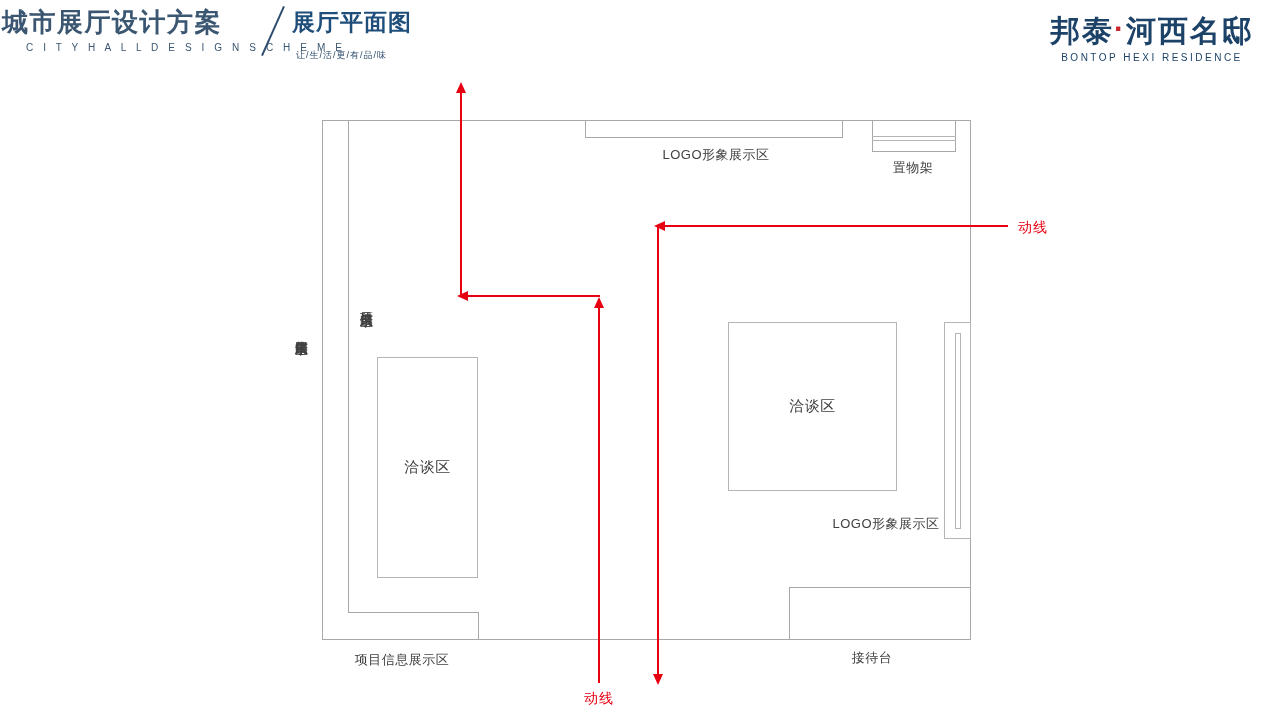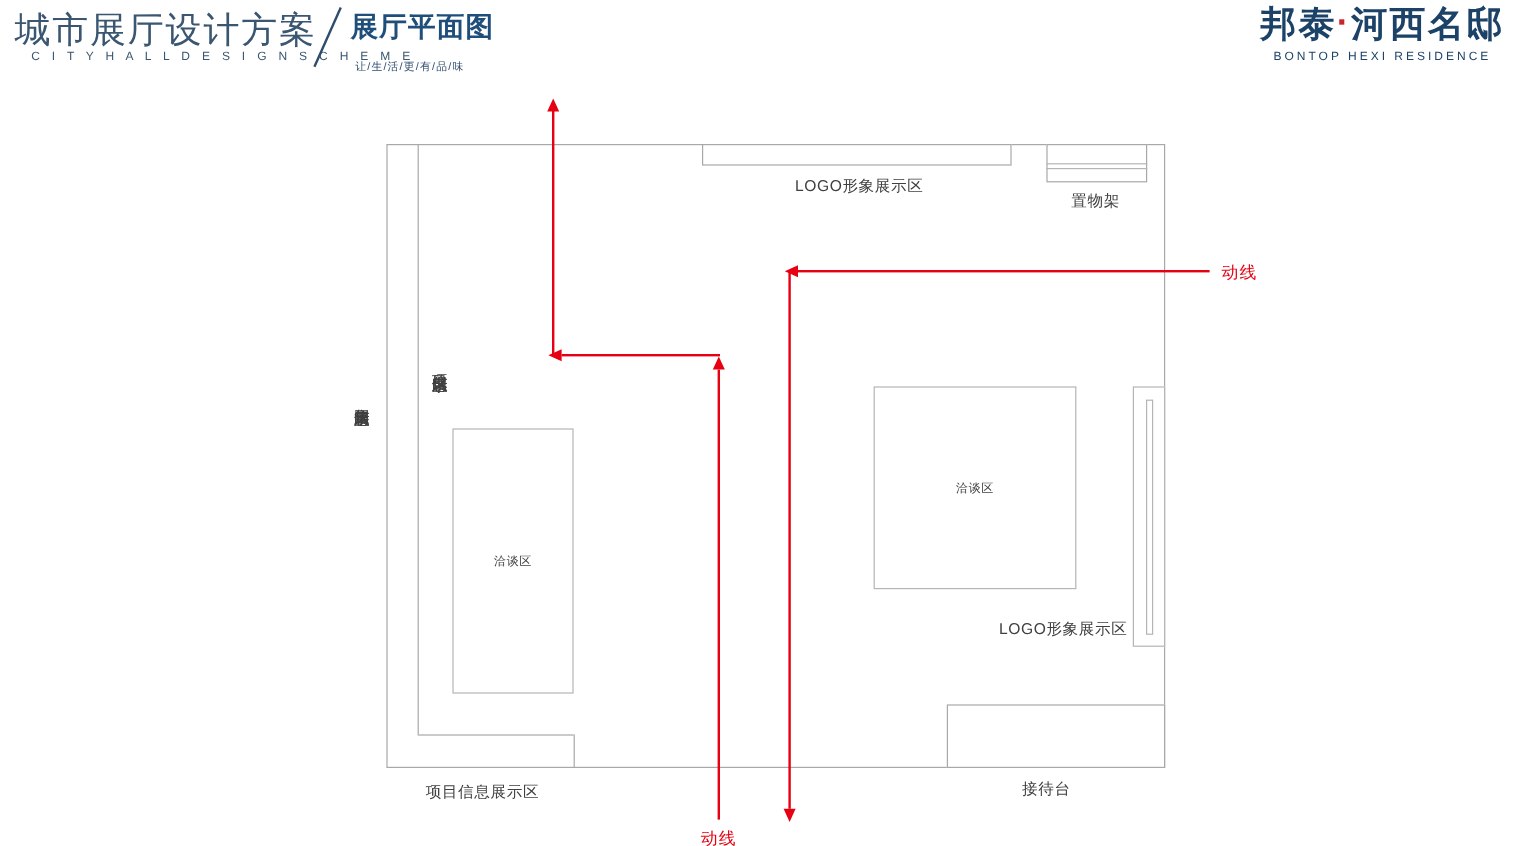--- a/index.html
+++ b/index.html
@@ -1,47 +1,47 @@
 <!DOCTYPE html>
 <html><head>
 <meta charset="utf-8">
 <style>
   html,body{margin:0;padding:0;background:#ffffff;}
   .slide{position:relative;width:1280px;height:705px;background:#ffffff;overflow:hidden;
          font-family:"Liberation Sans","DejaVu Sans",sans-serif;}
 
   
-  .title-cn{position:absolute;left:12px;top:5px;font-size:30px;letter-spacing:1.5px;
-            color:#3a5671;font-weight:400;white-space:nowrap;}
+  .title-cn{position:absolute;left:2px;top:5px;font-size:26px;letter-spacing:1.5px;
+            color:#3a5671;font-weight:700;white-space:nowrap;}
   .title-en{position:absolute;left:26px;top:42px;font-size:10px;letter-spacing:3.6px;
             color:#3a5671;white-space:nowrap;}
   .divider-slash{position:absolute;left:272px;top:4px;width:2px;height:54px;
                  background:#2e4d6e;transform:rotate(24deg);}
   .section-title{position:absolute;left:292px;top:7px;font-size:23px;font-weight:700;
                  color:#1e4e79;letter-spacing:1px;white-space:nowrap;}
   .tagline{position:absolute;left:296px;top:49px;font-size:9px;letter-spacing:1px;
            color:#2e4d6e;white-space:nowrap;}
 
-  .brand{position:absolute;right:26px;top:0;text-align:center;}
+  .brand{position:absolute;right:26px;top:10px;text-align:center;}
   .brand-cn{font-size:30px;font-weight:700;color:#1c4268;letter-spacing:2px;
             white-space:nowrap;line-height:38px;}
   .brand-dot{display:inline-block;color:#c9252d;font-size:30px;vertical-align:2px;}
   .brand-en{font-size:10px;font-weight:400;color:#1c4268;letter-spacing:2.5px;
             margin-top:2px;white-space:nowrap;}
   .box{position:absolute;border:1px solid #a8a8a8;box-sizing:border-box;background:#fff;}
   .box.light{border-color:#b5b5b5;}
   .hline{position:absolute;height:1px;background:#a8a8a8;}
   .vline{position:absolute;width:1px;background:#a8a8a8;}
   .hline.light,.vline.light{background:#b5b5b5;}
 
   .plan-label{position:absolute;font-size:13px;color:#404040;text-align:center;
               letter-spacing:0.5px;white-space:nowrap;}
   .plan-label.vertical{writing-mode:vertical-rl;letter-spacing:0.5px;white-space:normal;}
   .center-label{position:absolute;display:flex;align-items:center;justify-content:center;
-                font-size:10px;color:#404040;letter-spacing:0.5px;}
+                font-size:15px;color:#404040;letter-spacing:0.5px;}
 
   
   .red-h{position:absolute;height:2px;background:#e60012;}
   .red-v{position:absolute;width:2px;background:#e60012;}
   .arrow{position:absolute;width:0;height:0;}
   .arrow.up{border-left:5px solid transparent;border-right:5px solid transparent;
             border-bottom:11px solid #e60012;}
   .arrow.down{border-left:5px solid transparent;border-right:5px solid transparent;
               border-top:11px solid #e60012;}
   .arrow.left{border-top:5px solid transparent;border-bottom:5px solid transparent;

